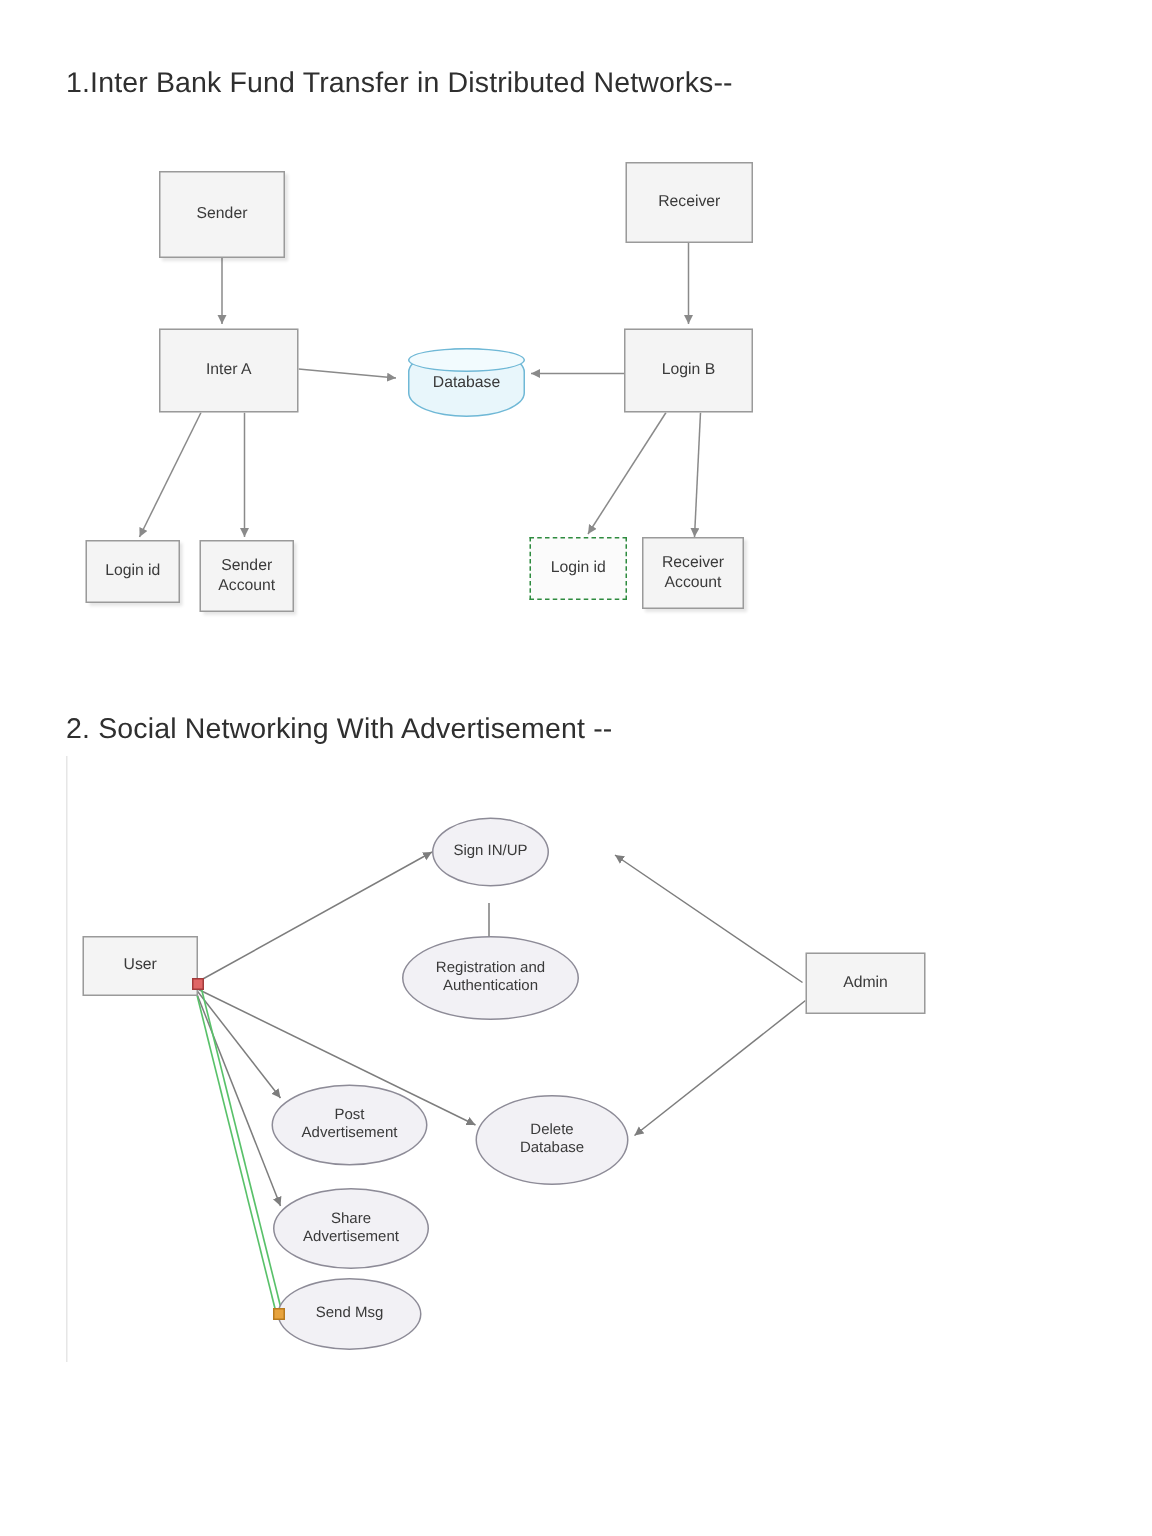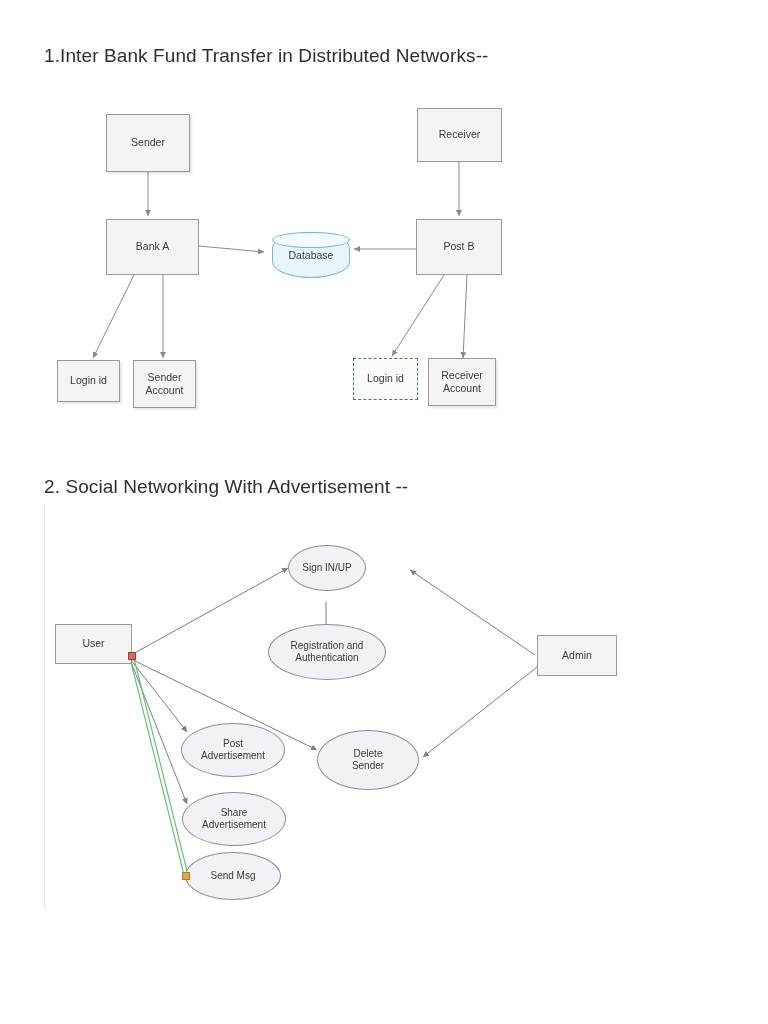--- a/index.html
+++ b/index.html
@@ -120,25 +120,25 @@
 
     <div class="box" style="left:106px;top:28px;width:84px;height:58px;">
       <span class="lbl">Sender</span>
     </div>
 
     <div class="box plain" style="left:417px;top:22px;width:85px;height:54px;">
       <span class="lbl">Receiver</span>
     </div>
 
     <div class="box plain" style="left:106px;top:133px;width:93px;height:56px;">
-      <span class="lbl">Bank A</span>
+      <span class="lbl">Inter A</span>
     </div>
 
     <div class="box plain" style="left:416px;top:133px;width:86px;height:56px;">
-      <span class="lbl">Post B</span>
+      <span class="lbl">Login B</span>
     </div>
 
     <div class="cylinder" style="left:272px;top:146px;width:78px;height:46px;">
       <span class="top"></span>
       <span class="cyl-label">Database</span>
     </div>
 
     <div class="box" style="left:57px;top:274px;width:63px;height:42px;">
       <span class="lbl">Login id</span>
     </div>
@@ -201,21 +201,21 @@
 Authentication</span>
     </div>
 
     <div class="ellipse" style="left:136px;top:219px;width:104px;height:54px;align-items:center;">
       <span class="lbl">Post
 Advertisement</span>
     </div>
 
     <div class="ellipse" style="left:272px;top:226px;width:102px;height:60px;">
       <span class="lbl">Delete
-Sender</span>
+Database</span>
     </div>
 
     <div class="ellipse" style="left:137px;top:288px;width:104px;height:54px;">
       <span class="lbl">Share
 Advertisement</span>
     </div>
 
     <div class="ellipse" style="left:140px;top:348px;width:96px;height:48px;">
       <span class="lbl">Send Msg</span>
     </div>

